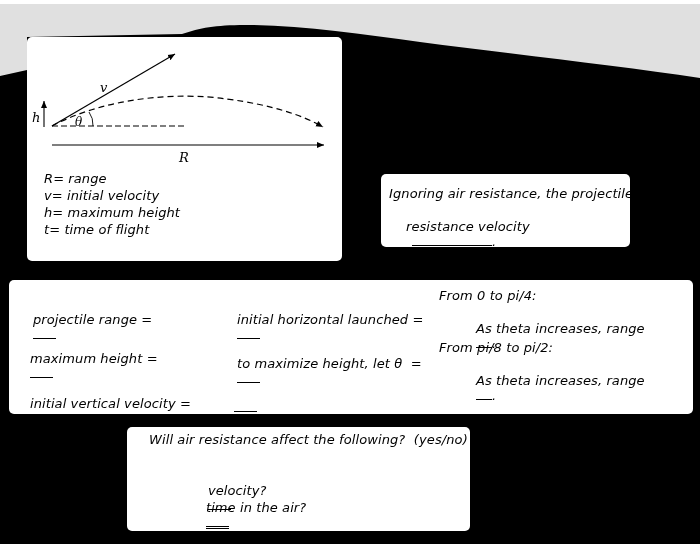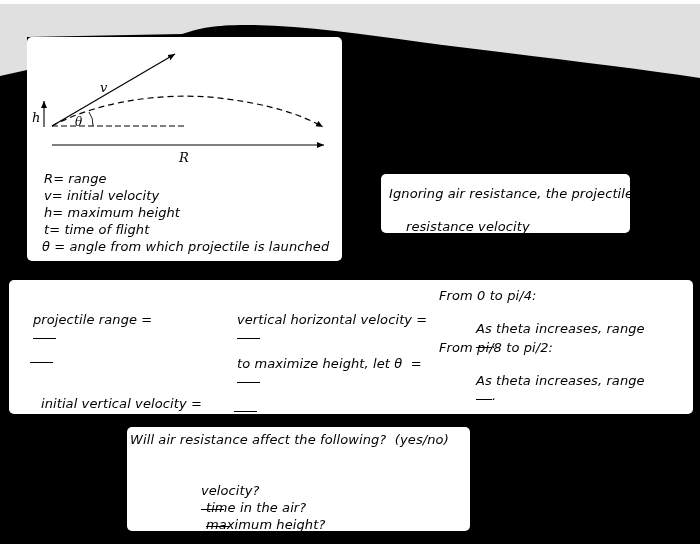--- a/index.html
+++ b/index.html
@@ -49,47 +49,47 @@
     <line x1="25" y1="108" x2="297" y2="108" stroke="#000" stroke-width="1.2" marker-end="url(#ah)"></line>
     <text class="ital" x="73" y="55" font-size="13">v</text>
     <text class="ital" x="5" y="85" font-size="13">h</text>
     <text class="ital" x="48" y="89" font-size="12" font-style="normal">θ</text>
     <text class="ital" x="152" y="125" font-size="13">R</text>
   </svg>
   <div class="txt" style="left:17px; top:134px;">R= range</div>
   <div class="txt" style="left:17px; top:151px;">v= initial velocity</div>
   <div class="txt" style="left:17px; top:168px;">h= maximum height</div>
   <div class="txt" style="left:17px; top:185px;">t= time of flight</div>
-  <div class="txt" style="left:15px; top:202px;">θ = angle from which projectile is launched</div>
 </div>
 
-<div class="panel" style="left:381px; top:174px; width:249px; height:59px;">
+<div class="panel" style="left:381px; top:174px; width:249px; height:73px;">
   <div class="txt" style="left:8px; top:12px;">Ignoring air resistance, the projectile's</div>
   <div class="txt" style="left:8px; top:30px;">
     <span>resistance velocity</span>
     <span class="blank" style="width:80px; margin-left:6px;"></span><span>.</span>
   </div>
 </div>
 
 <div class="panel" style="left:9px; top:280px; width:684px; height:134px;">
 
   <div class="txt" style="left:7px; top:17px;">
     <span>projectile range =</span>
     <span class="blank" style="width:23px;"></span>
   </div>
   <div class="txt" style="left:4px; top:56px;">
+    <span>maximum height =</span>
     <span class="blank" style="width:23px;"></span>
   </div>
-  <div class="txt" style="left:15px; top:101px;text-align:right;">
+  <div class="txt" style="left:4px; top:101px;text-align:right;">
     <span>initial vertical velocity =</span>
     <span class="blank" style="width:23px;"></span>
   </div>
 
   <div class="txt" style="left:211px; top:17px;">
-    <span>vertical horizontal velocity =</span>
+    <span>initial horizontal launched =</span>
     <span class="blank" style="width:23px;"></span>
   </div>
   <div class="txt" style="left:211px; top:61px;">
     <span>to maximize height, let θ  =</span>
     <span class="blank" style="width:23px;"></span>
   </div>
   <div class="txt" style="left:208px; top:105px;">
     <span class="blank" style="width:23px;"></span>
   </div>
 
@@ -99,26 +99,25 @@
     <span class="blank" style="width:16px;"></span><span>.</span>
   </div>
   <div class="txt" style="left:430px; top:60px;">From pi/8 to pi/2:</div>
   <div class="txt" style="left:450px; top:78px;">
     <span>As theta increases, range</span>
     <span class="blank" style="width:16px;"></span><span>.</span>
   </div>
 </div>
 
 <div class="panel" style="left:127px; top:427px; width:343px; height:104px;">
-  <div class="txt" style="left:3px; top:5px;">Will air resistance affect the following?  (yes/no)</div>
-  <div class="txt" style="left:57px; top:41px;">
+  <div class="txt" style="left:22px; top:5px;">Will air resistance affect the following?  (yes/no)</div>
+  <div class="txt" style="left:64px; top:41px;">
     <span>velocity?</span>
     <span class="blank" style="width:23px;"></span>
   </div>
   <div class="txt" style="left:62px; top:58px;">
     <span>time in the air?</span>
     <span class="blank" style="width:23px;"></span>
   </div>
   <div class="txt" style="left:62px; top:75px;">
-    <span>maximum height?</span>
     <span class="blank" style="width:23px;"></span>
   </div>
 </div>
 
 </body></html>

